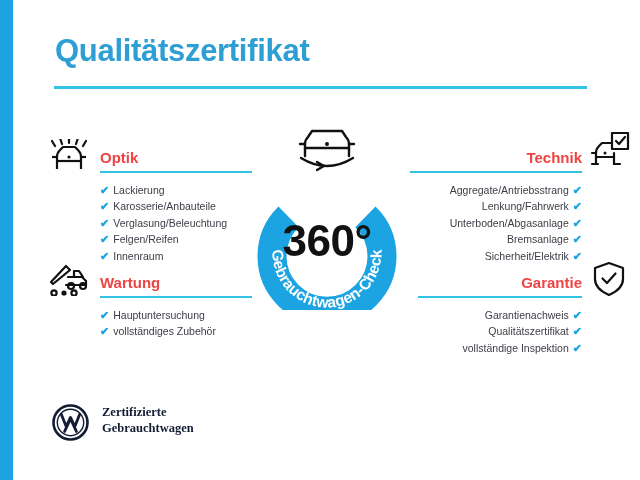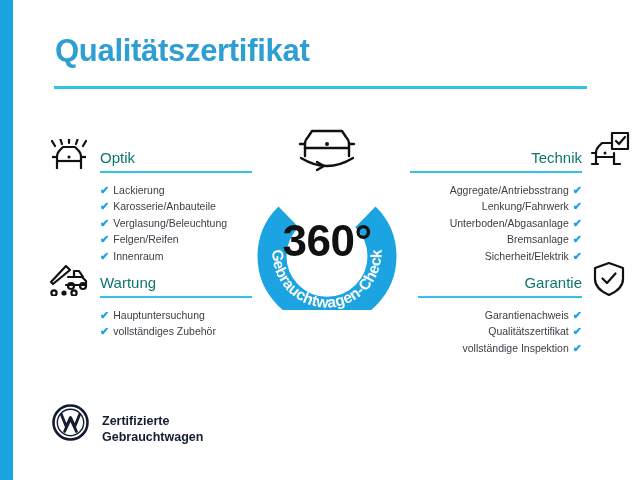--- a/index.html
+++ b/index.html
@@ -53,22 +53,22 @@
     position: absolute;
   }
   .sec-head {
     position: relative;
     height: 30px;
   }
   .sec-title {
     position: absolute;
     bottom: 7px;
     font-size: 15px;
-    font-weight: normal;
-    color: #0f766e;
+    font-weight: bold;
+    color: #ef4444;
     white-space: nowrap;
   }
   .sec-rule {
     position: absolute;
     bottom: 0;
     height: 2px;
     background: #32c3e4;
   }
   .sec-list {
     margin: 0;
@@ -138,21 +138,22 @@
     color: #111111;
     letter-spacing: -0.5px;
   }
 
   
   #footer {
     position: absolute;
     left: 52px;
     top: 404px;
     display: flex;
-    align-items: flex-end;
+    align-items: flex-start;
+    font-family: Liberation Serif, serif;
   }
   #footer-text {
     margin-left: 13px;
     font-size: 12.5px;
     font-weight: bold;
     color: #131c33;
     line-height: 16px;
     white-space: nowrap;
   }
 </style>

